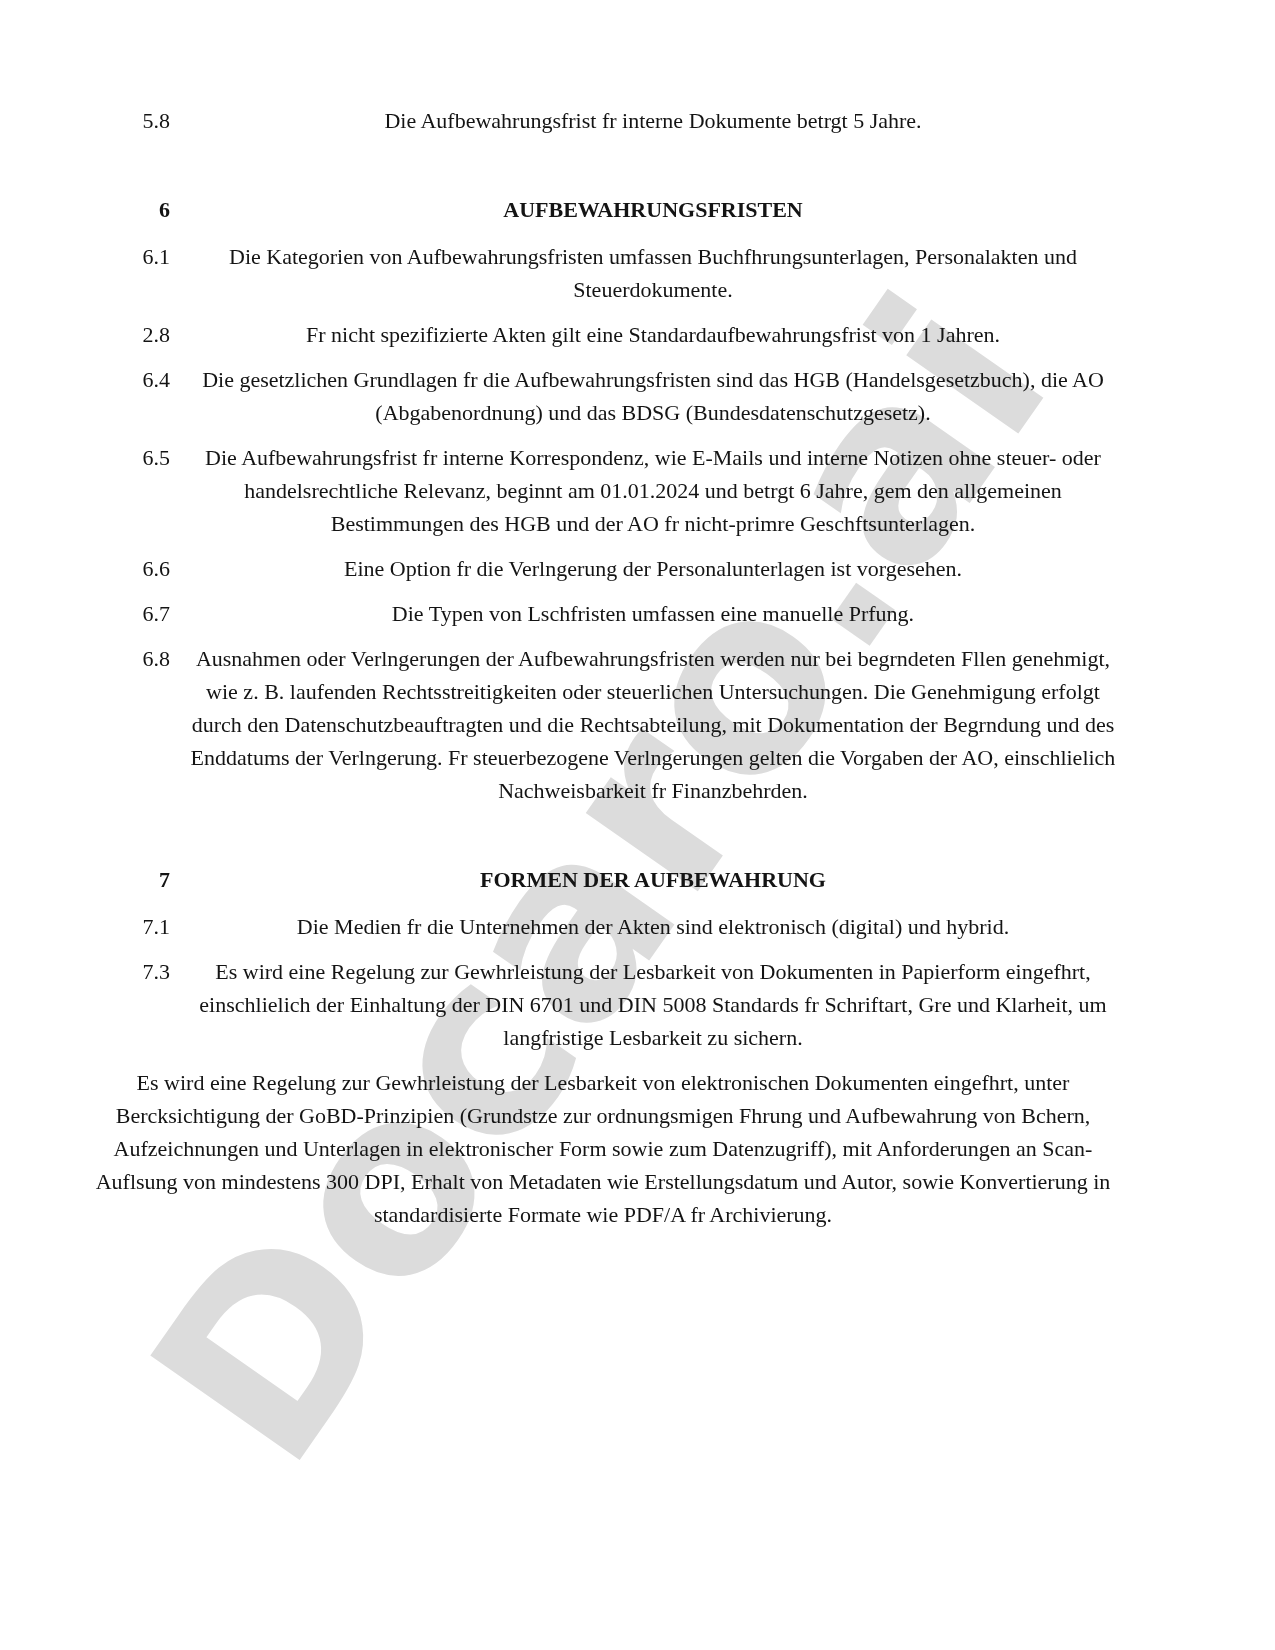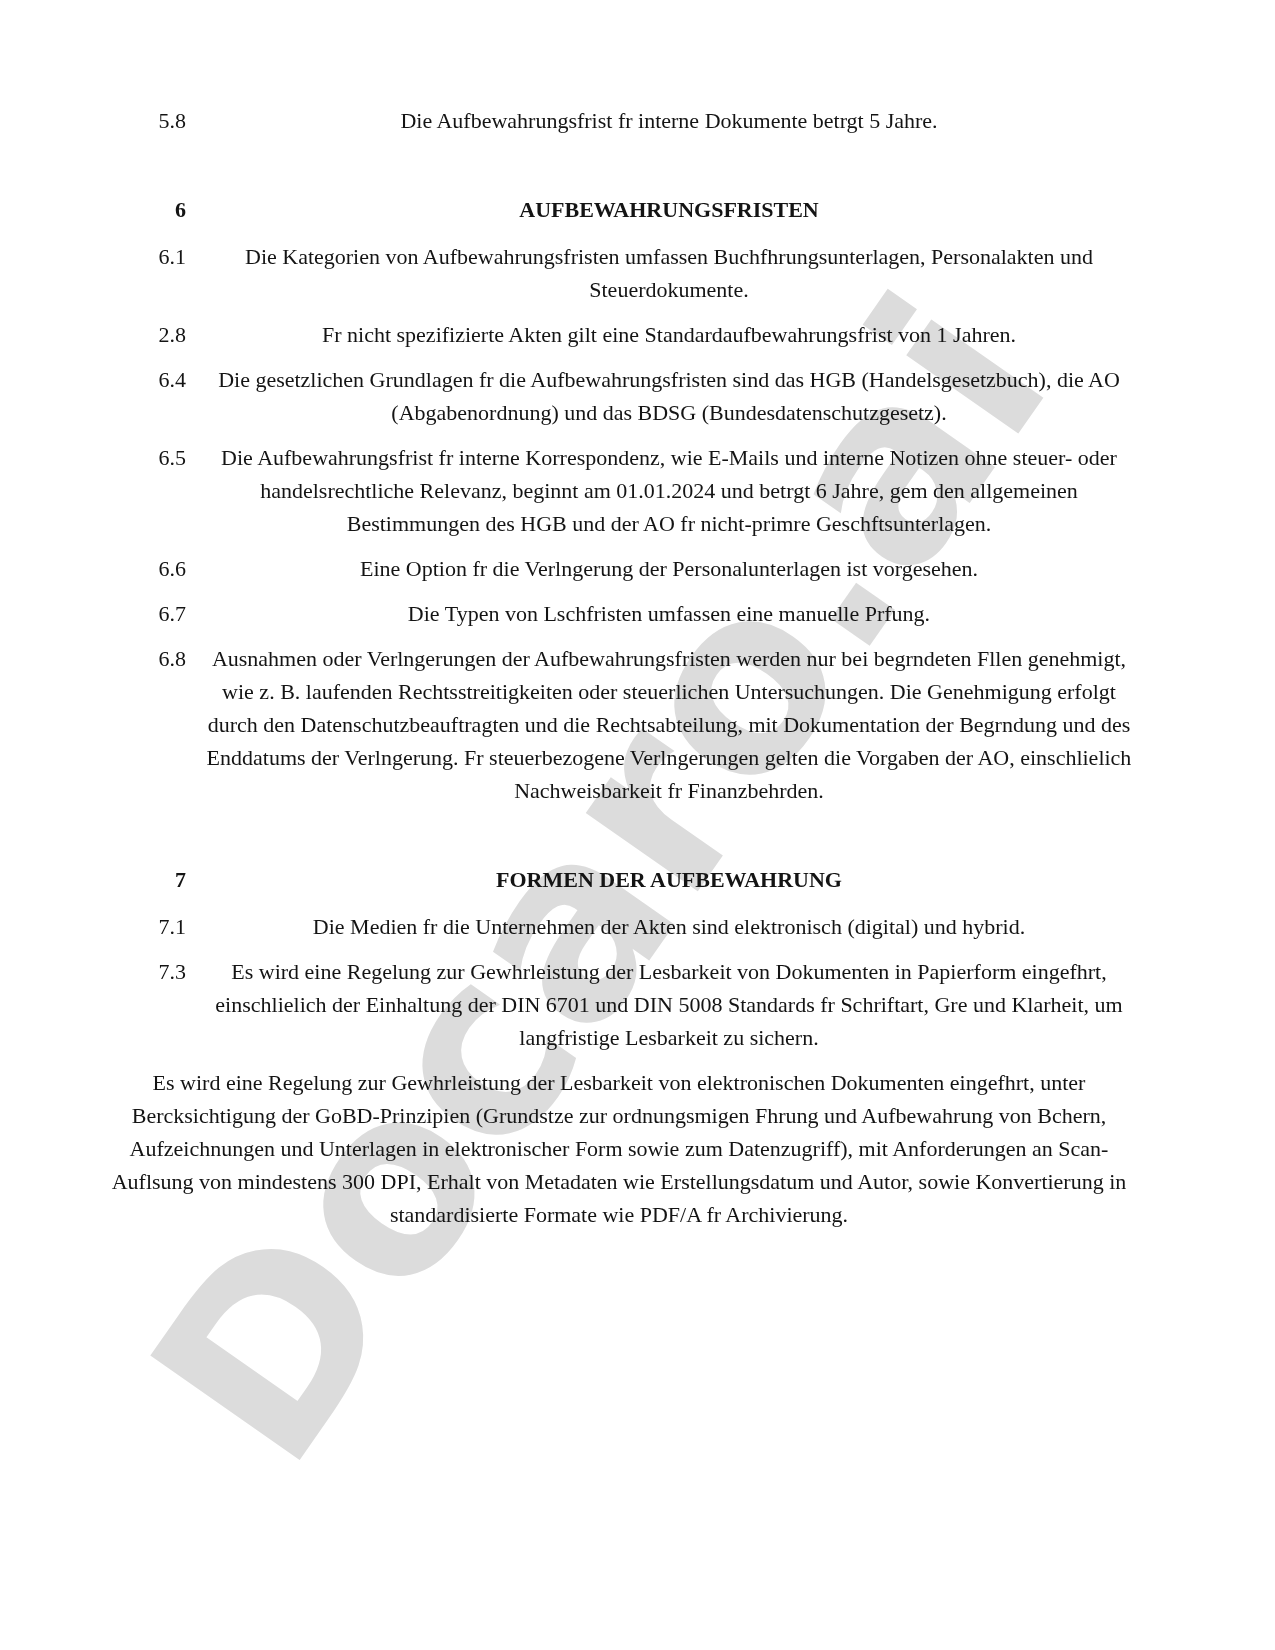--- a/index.html
+++ b/index.html
@@ -24,21 +24,21 @@
     font-family: "DejaVu Sans", sans-serif;
     font-weight: bold;
     font-size: 250px;
     color: #dcdcdc;
     white-space: nowrap;
     z-index: 0;
     user-select: none;
   }
   .content {
     position: absolute;
-    left: 104px;
+    left: 88px;
     top: 104px;
     width: 1030px;
     z-index: 1;
   }
   .row {
     display: flex;
     gap: 18px;
     font-size: 22px;
     line-height: 33px;
     margin-bottom: 12px;

